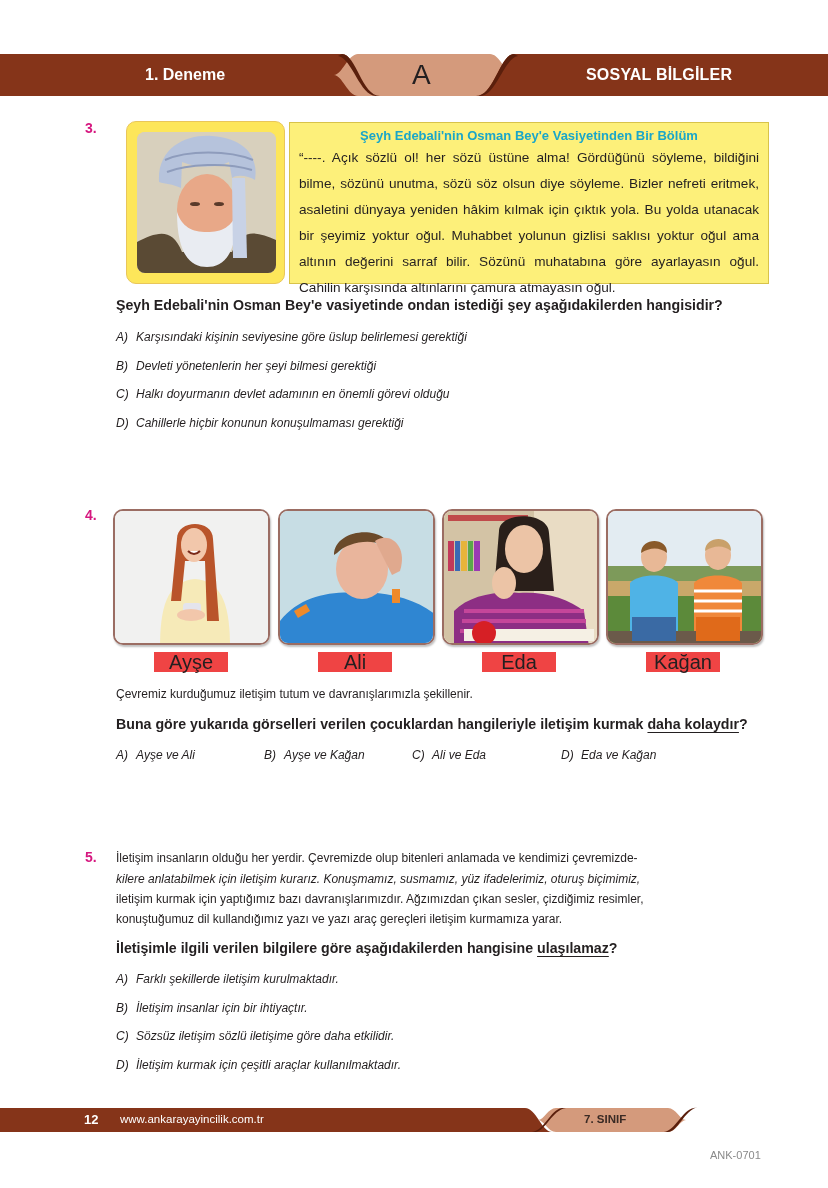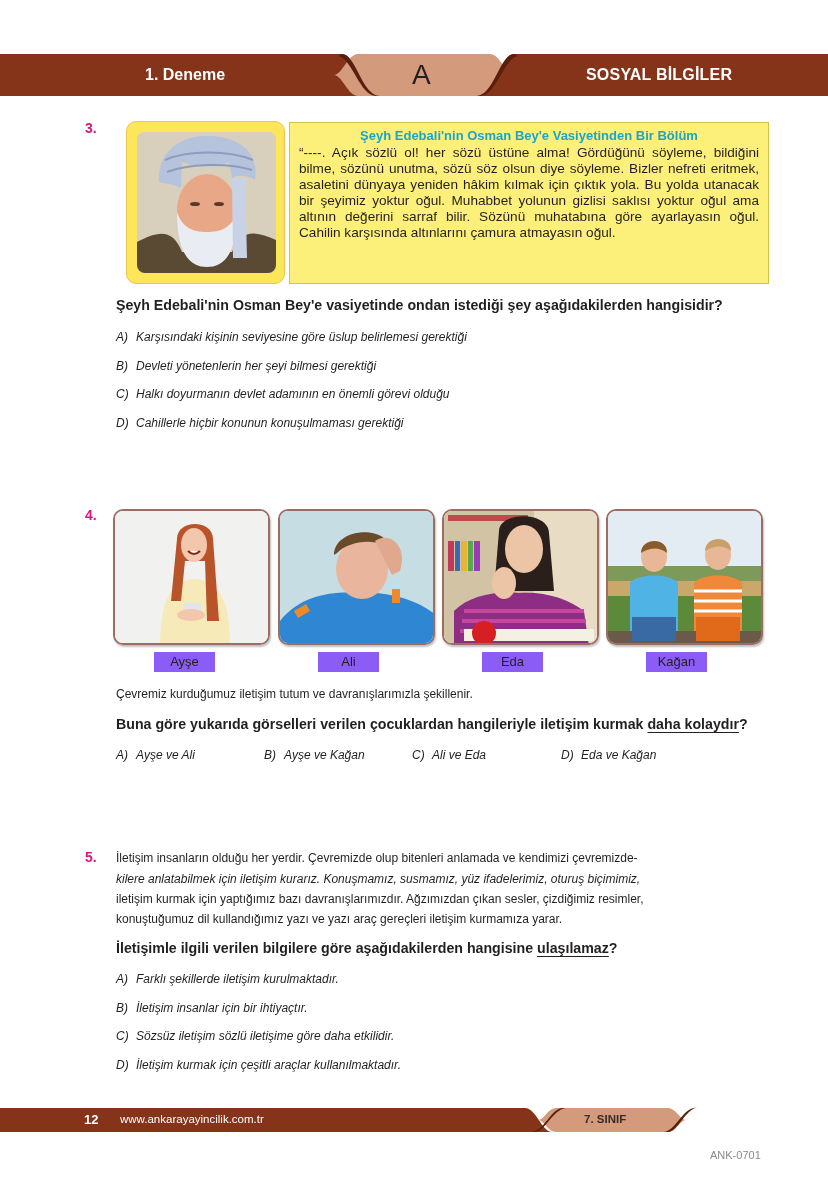--- a/index.html
+++ b/index.html
@@ -13,30 +13,30 @@
   .hdr-mid { position: absolute; left: 412px; top: 5px; font-size: 28px; color: #231f20; }
   .hdr-right { position: absolute; left: 586px; top: 12px; font-size: 16px; font-weight: bold; color: #fff; letter-spacing: 0.2px; }
 
   .qnum { position: absolute; font-size: 14px; font-weight: bold; color: #d6177f; }
 
   
   .portrait-frame { position: absolute; left: 126px; top: 121px; width: 159px; height: 163px; background: #fde65a; border: 1px solid #e9c65a; border-radius: 10px; }
   .portrait { position: absolute; left: 10px; top: 10px; width: 139px; height: 141px; border-radius: 8px; overflow: hidden; background: #d9cfb9; }
   .quote-box { position: absolute; left: 289px; top: 122px; width: 480px; height: 162px; background: #fdf07a; border: 1px solid #d8c34a; padding: 5px 9px 0 9px; }
   .quote-title { text-align: center; font-size: 13px; font-weight: bold; color: #1aa6c9; margin-bottom: 2px; }
-  .quote-text { font-size: 13.6px; line-height: 16px; text-align: justify; color: #231f20; }
+  .quote-text { font-size: 13.6px; line-height: 26px; text-align: justify; color: #231f20; }
 
   .qtext-bold { position: absolute; font-size: 14.2px; font-weight: bold; color: #231f20; }
   .opt { position: absolute; font-size: 12px; color: #231f20; font-style: italic; }
   .opt .l { display: inline-block; width: 20px; }
   .u { text-decoration: underline; text-underline-offset: 3px; }
 
   
   .photo { position: absolute; top: 509px; width: 157px; height: 136px; border: 2px solid #9b6d63; border-radius: 10px; overflow: hidden; box-shadow: 1px 2px 2px rgba(0,0,0,0.25); }
-  .name-tag { position: absolute; top: 652px; width: 61px; height: 20px; background: #8b5cf6; text-align: center; font-size: 13px; line-height: 20px; color: #231f20; }
+  .name-tag { position: absolute; top: 652px; width: 74px; height: 20px; background: #ef4444; text-align: center; font-size: 20px; line-height: 20px; color: #231f20; }
   .para { position: absolute; font-size: 12px; line-height: 20.5px; color: #231f20; }
 
   
   .footer { position: absolute; left: 0; top: 1106px; width: 828px; height: 28px; }
   .footer svg { position: absolute; left: 0; top: 0; }
   .ft-page { position: absolute; left: 84px; top: 6px; font-size: 13px; font-weight: bold; color: #fff; }
   .ft-url { position: absolute; left: 120px; top: 7px; font-size: 11.5px; color: #fff; }
   .ft-grade { position: absolute; left: 584px; top: 7px; font-size: 11.5px; font-weight: bold; color: #3a2a24; }
   .ft-code { position: absolute; left: 710px; top: 8px; font-size: 11px; color: #8a8a8a; margin-top: 35px; }
 </style>

